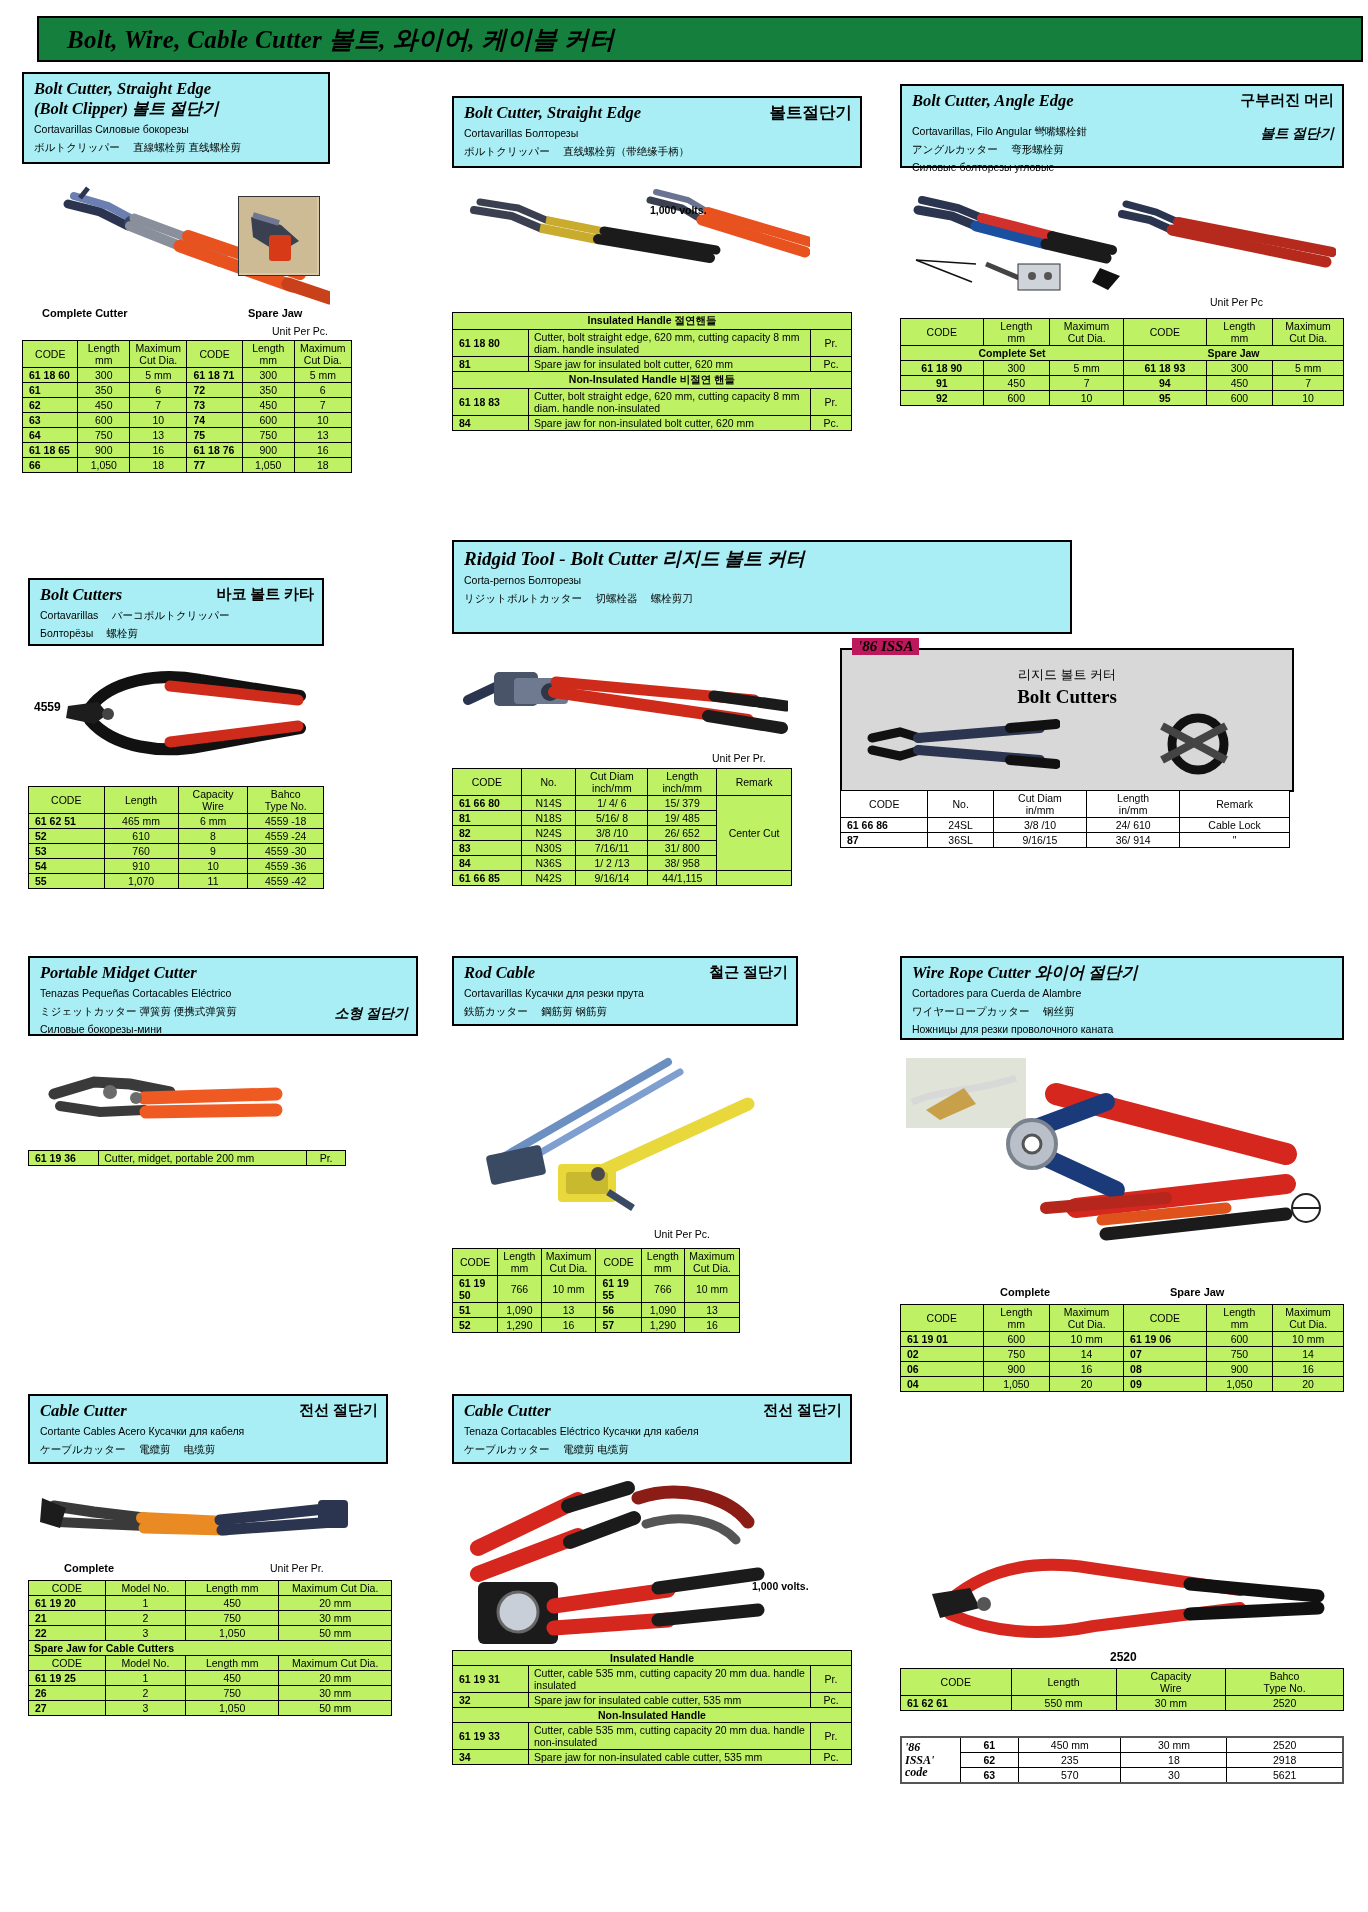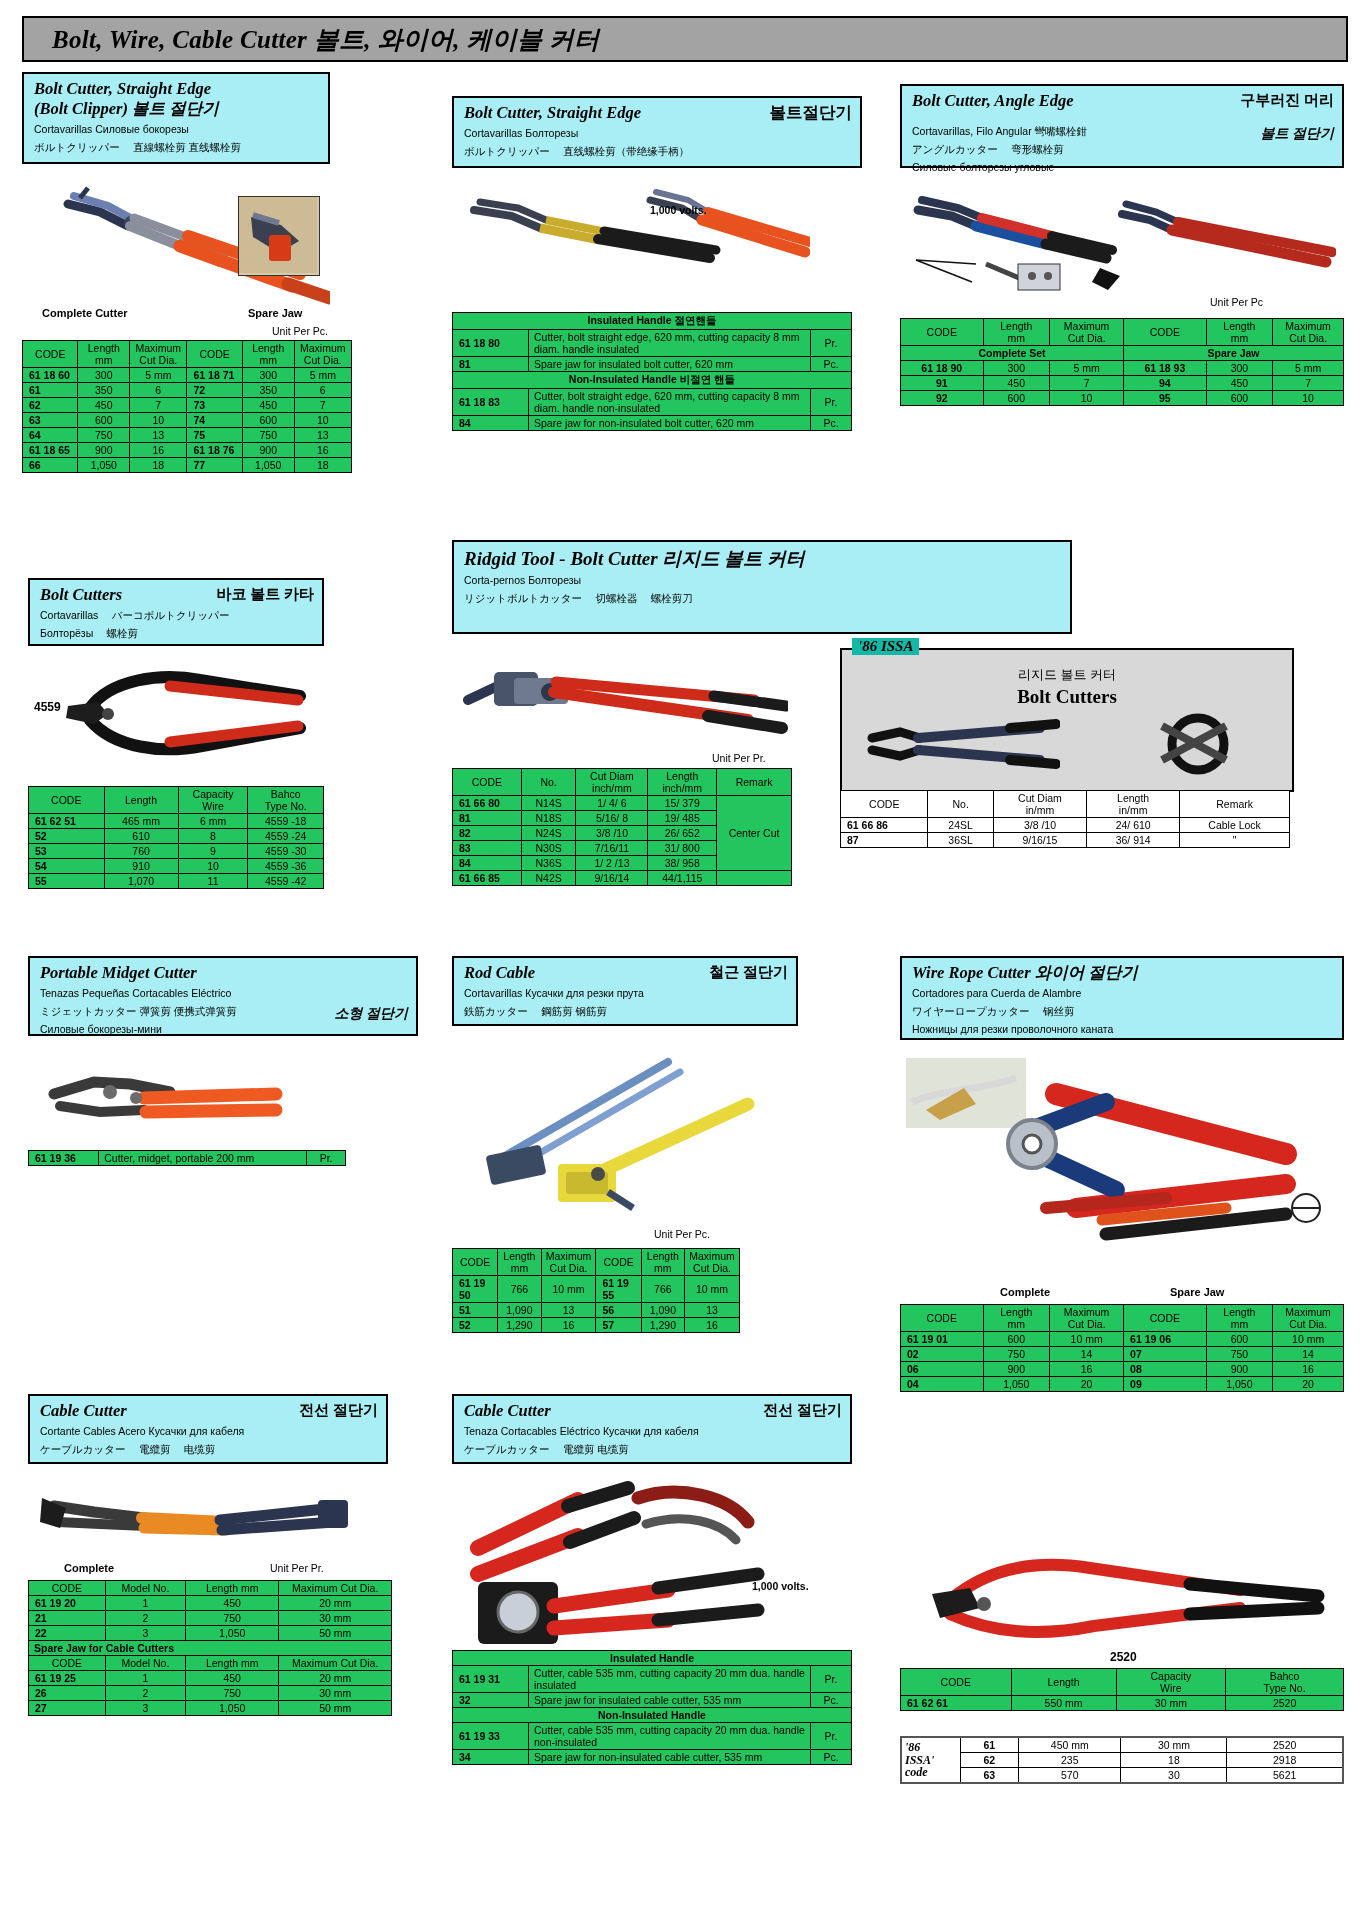--- a/index.html
+++ b/index.html
@@ -8,22 +8,22 @@
     background:#ffffff;
     font-family:"Liberation Sans", sans-serif;
     font-size:11px;
     color:#000;
     position:relative;
   }
   .page{position:relative;width:1368px;height:1912px;overflow:hidden;}
 
   
   .banner{
-    position:absolute;left:22px;top:16px;width:1322px;height:42px;
-    background:#a3a3a3;border:2px solid #000;
+    position:absolute;left:37px;top:16px;width:1322px;height:42px;
+    background:#15803d;border:2px solid #000;
     display:flex;align-items:center;
   }
   .banner .t{
     font-family:"Liberation Serif", serif;
     font-style:italic;font-weight:bold;font-size:25px;
     padding-left:28px;letter-spacing:.3px;
   }
 
   
   .tbox{
@@ -32,41 +32,41 @@
   }
   .tbox .h{
     font-family:"Liberation Serif", serif;
     font-weight:bold;font-style:italic;font-size:16.5px;line-height:1.22;
   }
   .tbox .h .kr{font-style:normal;}
   .tbox .sub{font-size:10.5px;line-height:1.42;margin-top:3px;}
 
   
   table{border-collapse:collapse;font-size:10.5px;}
-  .tb{position:absolute;border:1.6px solid #000;background:#22c55e;}
+  .tb{position:absolute;border:1.6px solid #000;background:#bef264;}
   .tb td,.tb th{border:1px solid #000;padding:1px 3px;text-align:center;font-weight:normal;}
   .tb th{font-weight:normal;}
   .tb td.l{text-align:left;padding-left:5px;}
   .tb td.code{font-weight:bold;text-align:left;padding-left:6px;}
   .tb td.codec{font-weight:bold;}
 
   .cap{position:absolute;font-size:10.5px;}
   .capb{position:absolute;font-size:11px;font-weight:bold;}
   .unit{position:absolute;font-size:10.5px;}
 
   
   .img{position:absolute;}
 
   
   .issa{
     position:absolute;background:#d8d8d8;border:2px solid #000;
   }
   .issa .lbl{
     position:absolute;font-family:"Liberation Serif",serif;font-style:italic;
-    font-weight:bold;font-size:15px;background:#14b8a6;padding:0 6px;
+    font-weight:bold;font-size:15px;background:#be185d;padding:0 6px;
   }
   .issa .kr{position:absolute;font-size:13px;text-align:center;width:100%;}
   .issa .bc{position:absolute;font-family:"Liberation Serif",serif;font-weight:bold;font-size:19px;text-align:center;width:100%;}
 
   .issacode{
     position:absolute;border:2px solid #555;background:#fff;
   }
   .issacode .tag{
     font-family:"Liberation Serif",serif;font-style:italic;font-weight:bold;
     font-size:12px;line-height:1.05;text-align:left;margin-left:44px;

